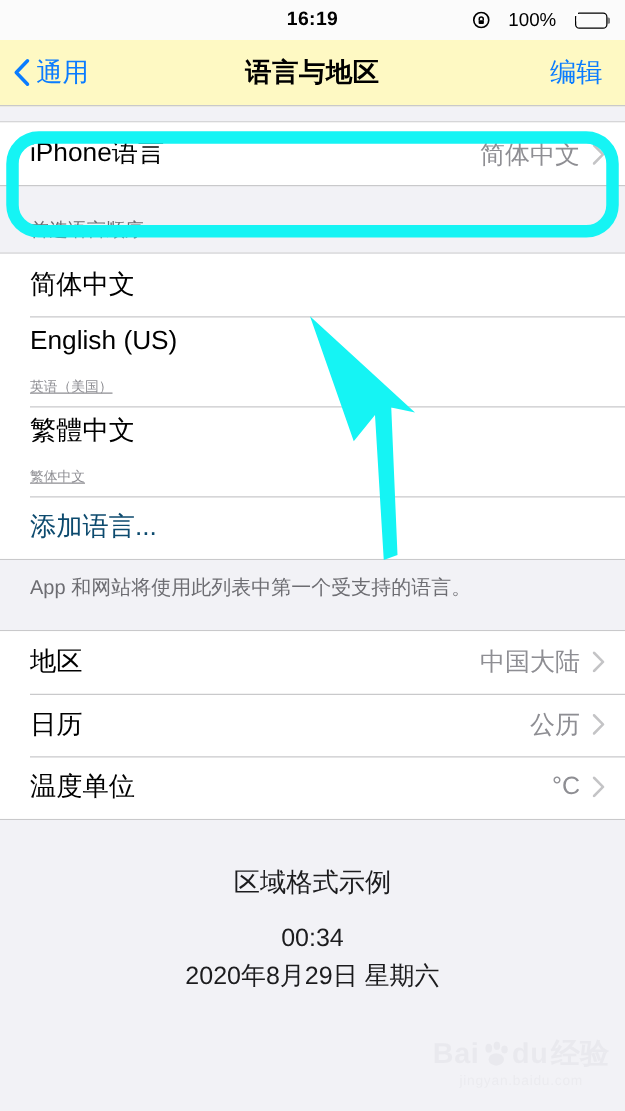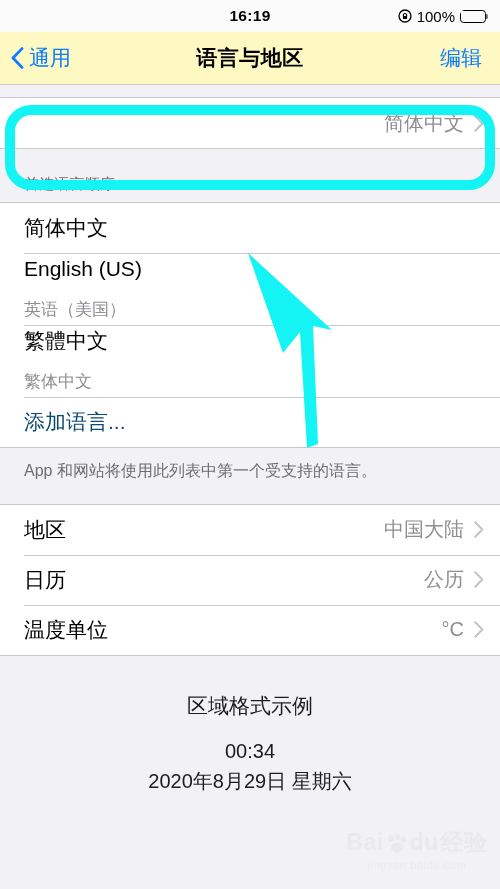--- a/index.html
+++ b/index.html
@@ -67,21 +67,21 @@
     font-size: 15.5px;
     font-weight: bold;
     color: #000;
     letter-spacing: 0.3px;
     pointer-events: none;
   }
   .sb-right {
     margin-left: auto;
     display: flex;
     align-items: center;
-    gap: 5px;
+    gap: 15px;
     position: relative;
     z-index: 2;
   }
   .sb-lock { width: 14px; height: 14px; display:block; }
   .sb-pct { font-size: 15px; color: #000; }
   .sb-batt {
     width: 26px; height: 13px;
     border: 1.3px solid #000;
     border-radius: 3.5px;
     position: relative;
@@ -172,24 +172,25 @@
     left: 24px; right: 0; top: 0;
     height: 0.5px;
     background: #c9c9cb;
   }
   .row-title {
     font-size: 21px;
     color: #000;
     line-height: 1.15;
   }
   .row-sub {
-    font-size: 17px;
+    font-size: 11px;
     color: #8e8e93;
     line-height: 1.3;
     margin-top: 18px;
+    text-decoration: underline;
   }
   .row-textblock { display: flex; flex-direction: column; justify-content: center; }
   .row-value {
     margin-left: auto;
     font-size: 20px;
     color: #8e8e93;
   }
   .row-chevron {
     margin-left: 10px;
     width: 10px; height: 17px;
@@ -318,20 +319,21 @@
         <path d="M11 1.6 L2 11 L11 20.4" fill="none" stroke="#0a7cff" stroke-width="2.8" stroke-linecap="round" stroke-linejoin="round"></path>
       </svg>
       <span>通用</span>
     </div>
     <div class="nav-title">语言与地区</div>
     <div class="nav-edit">编辑</div>
   </div>
 
   <div class="section first-section">
     <div class="row">
+      <span class="row-title">iPhone语言</span>
       <span class="row-value">简体中文</span>
       <svg class="row-chevron" viewBox="0 0 10 17">
         <path d="M1.2 1.2 L8.4 8.5 L1.2 15.8" fill="none" stroke="#c4c4c6" stroke-width="2" stroke-linecap="round" stroke-linejoin="round"></path>
       </svg>
     </div>
   </div>
 
   <div class="sect-header">首选语言顺序</div>
 
   <div class="section">

